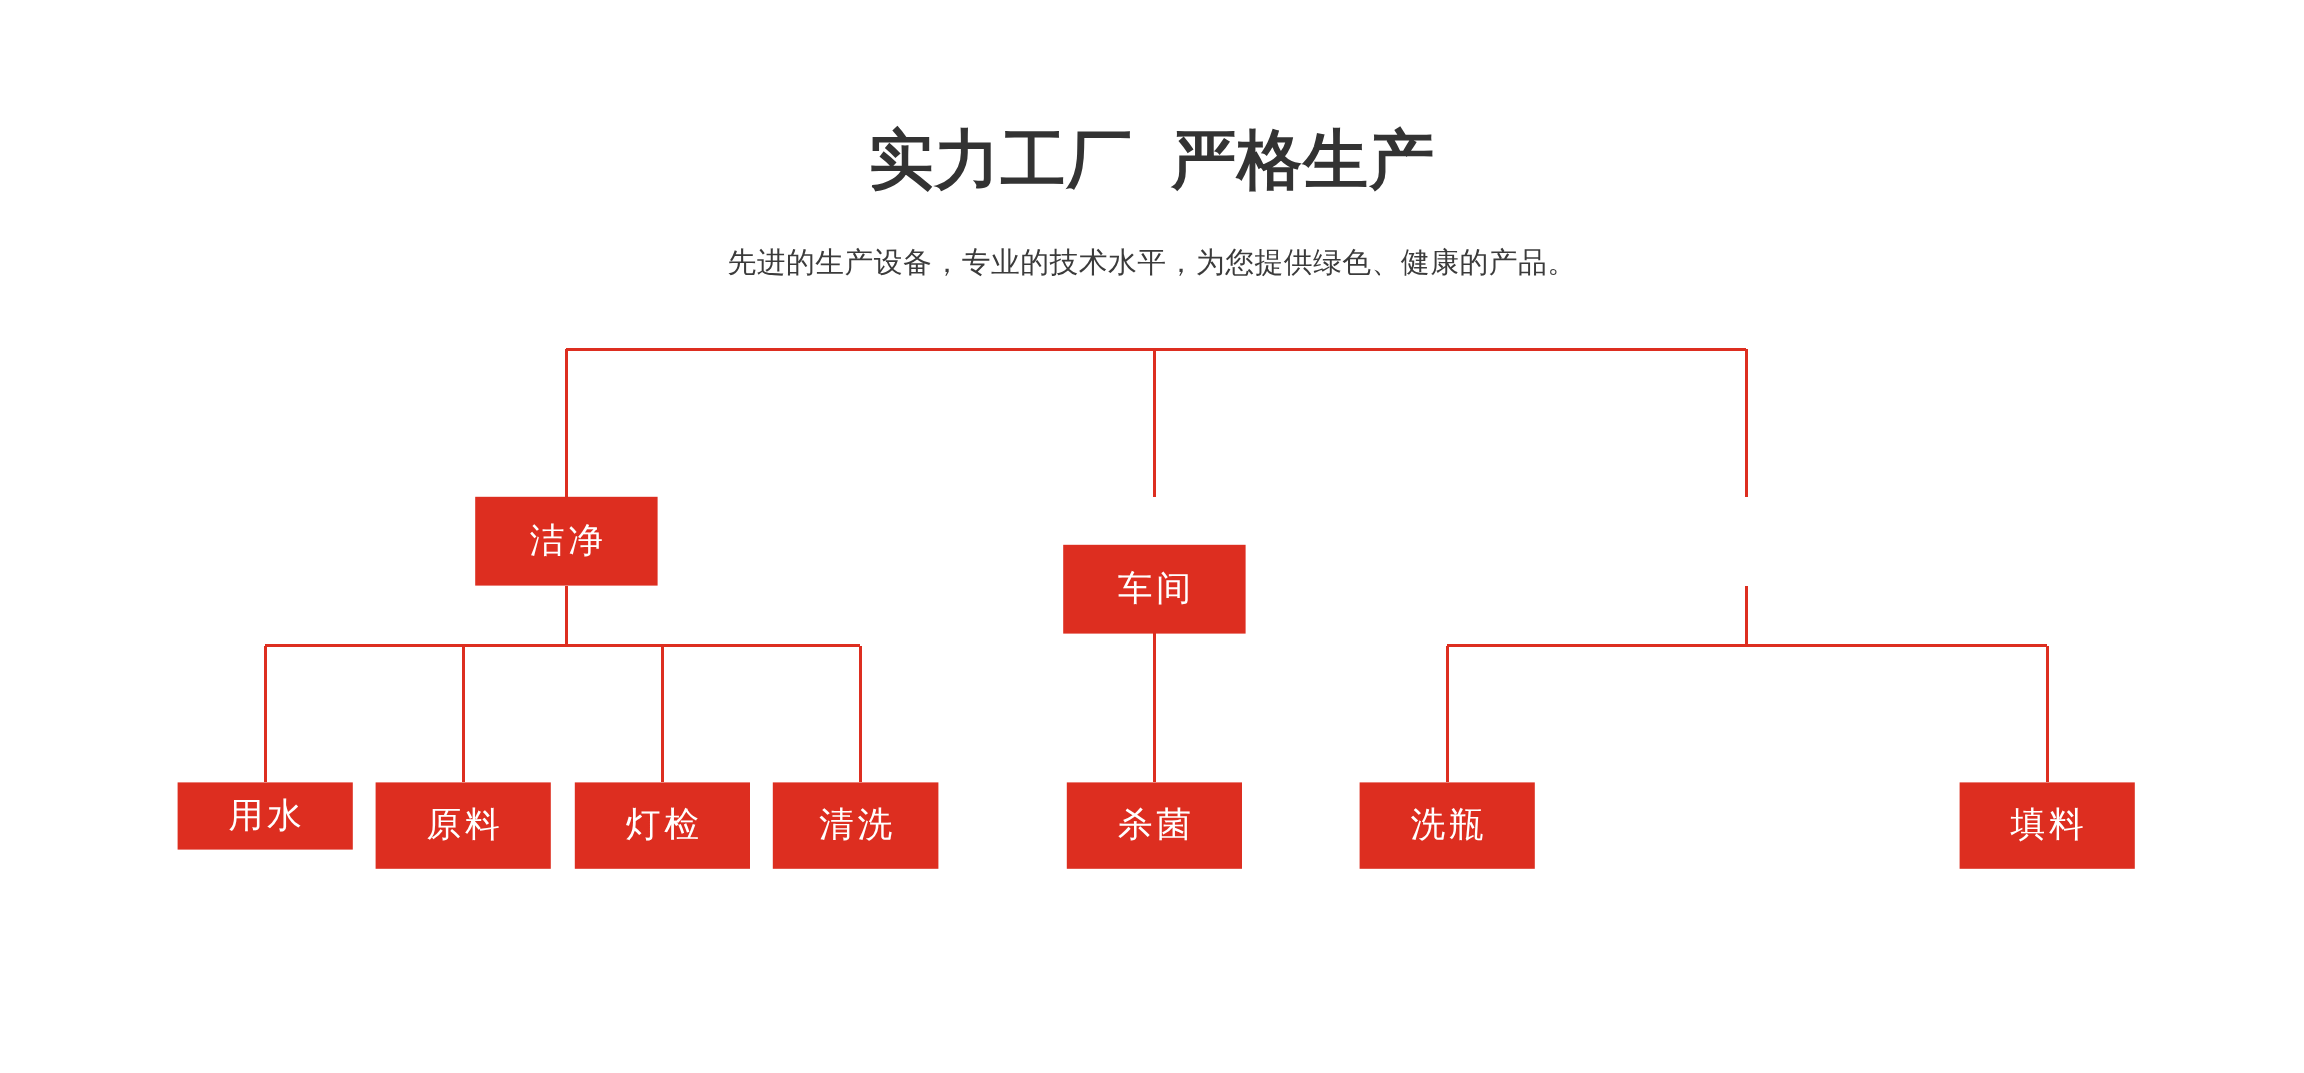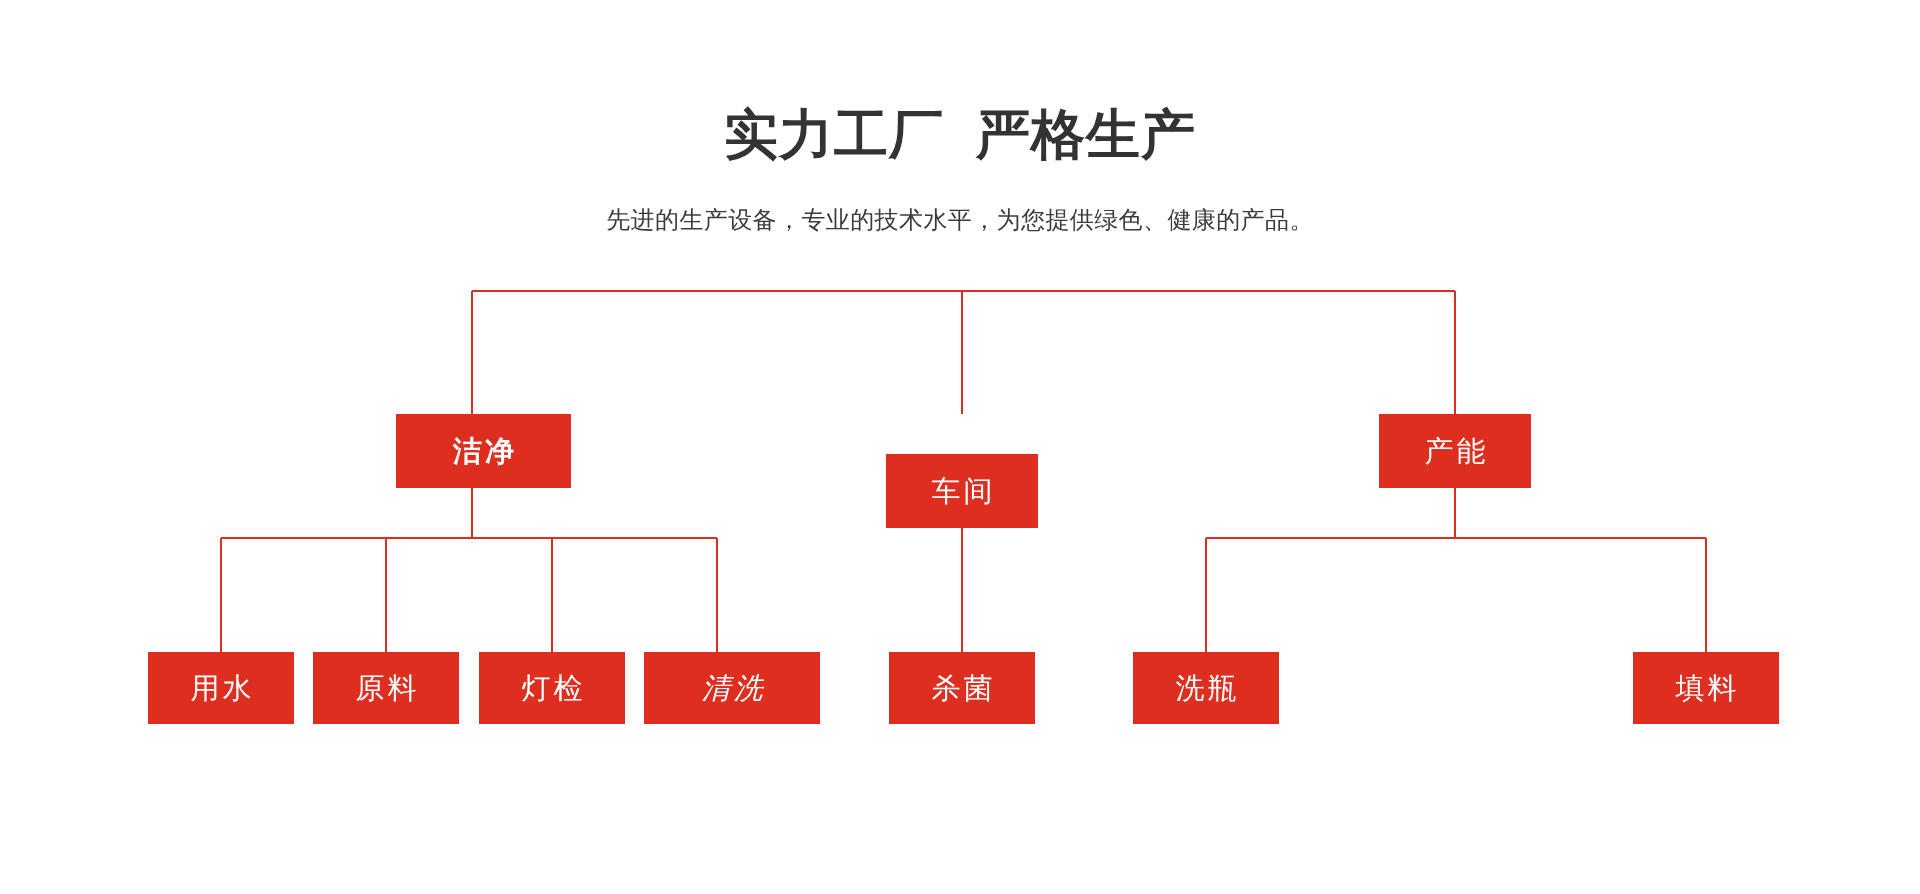--- a/index.html
+++ b/index.html
@@ -113,45 +113,42 @@
         <path d="M 962 488 L 962 652"></path>
 
         <path d="M 1455 488 L 1455 538"></path>
         <path d="M 1206 538 L 1706 538"></path>
         <path d="M 1206 538 L 1206 652"></path>
         <path d="M 1706 538 L 1706 652"></path>
       </g>
     </svg>
   </div>
 
-  <div class="node-box" style="left:396px; top:414px; width:175px; height:74px;font-weight:bold;">
+  <div class="node-box" style="left:396px; top:414px; width:152px; height:74px;">
     <span class="node-label">洁净</span>
   </div>
 
   <div class="node-box" style="left:886px; top:414px; width:152px; height:74px;margin-top:40px;">
     <span class="node-label">车间</span>
   </div>
 
-  <div class="node-box" style="left:1379px; top:414px; width:152px; height:74px;">
-    <span class="node-label">产能</span>
-  </div>
 
-  <div class="node-box" style="left:148px; top:652px; width:146px; height:72px;">
+  <div class="node-box" style="left:148px; top:652px; width:146px; height:56px;">
     <span class="node-label">用水</span>
   </div>
 
   <div class="node-box" style="left:313px; top:652px; width:146px; height:72px;">
     <span class="node-label">原料</span>
   </div>
 
   <div class="node-box" style="left:479px; top:652px; width:146px; height:72px;">
     <span class="node-label">灯检</span>
   </div>
 
-  <div class="node-box" style="left:644px; top:652px; width:176px; height:72px;font-style:italic;">
+  <div class="node-box" style="left:644px; top:652px; width:138px; height:72px;">
     <span class="node-label">清洗</span>
   </div>
 
   <div class="node-box" style="left:889px; top:652px; width:146px; height:72px;">
     <span class="node-label">杀菌</span>
   </div>
 
   <div class="node-box" style="left:1633px; top:652px; width:146px; height:72px;">
     <span class="node-label">填料</span>
   </div>

